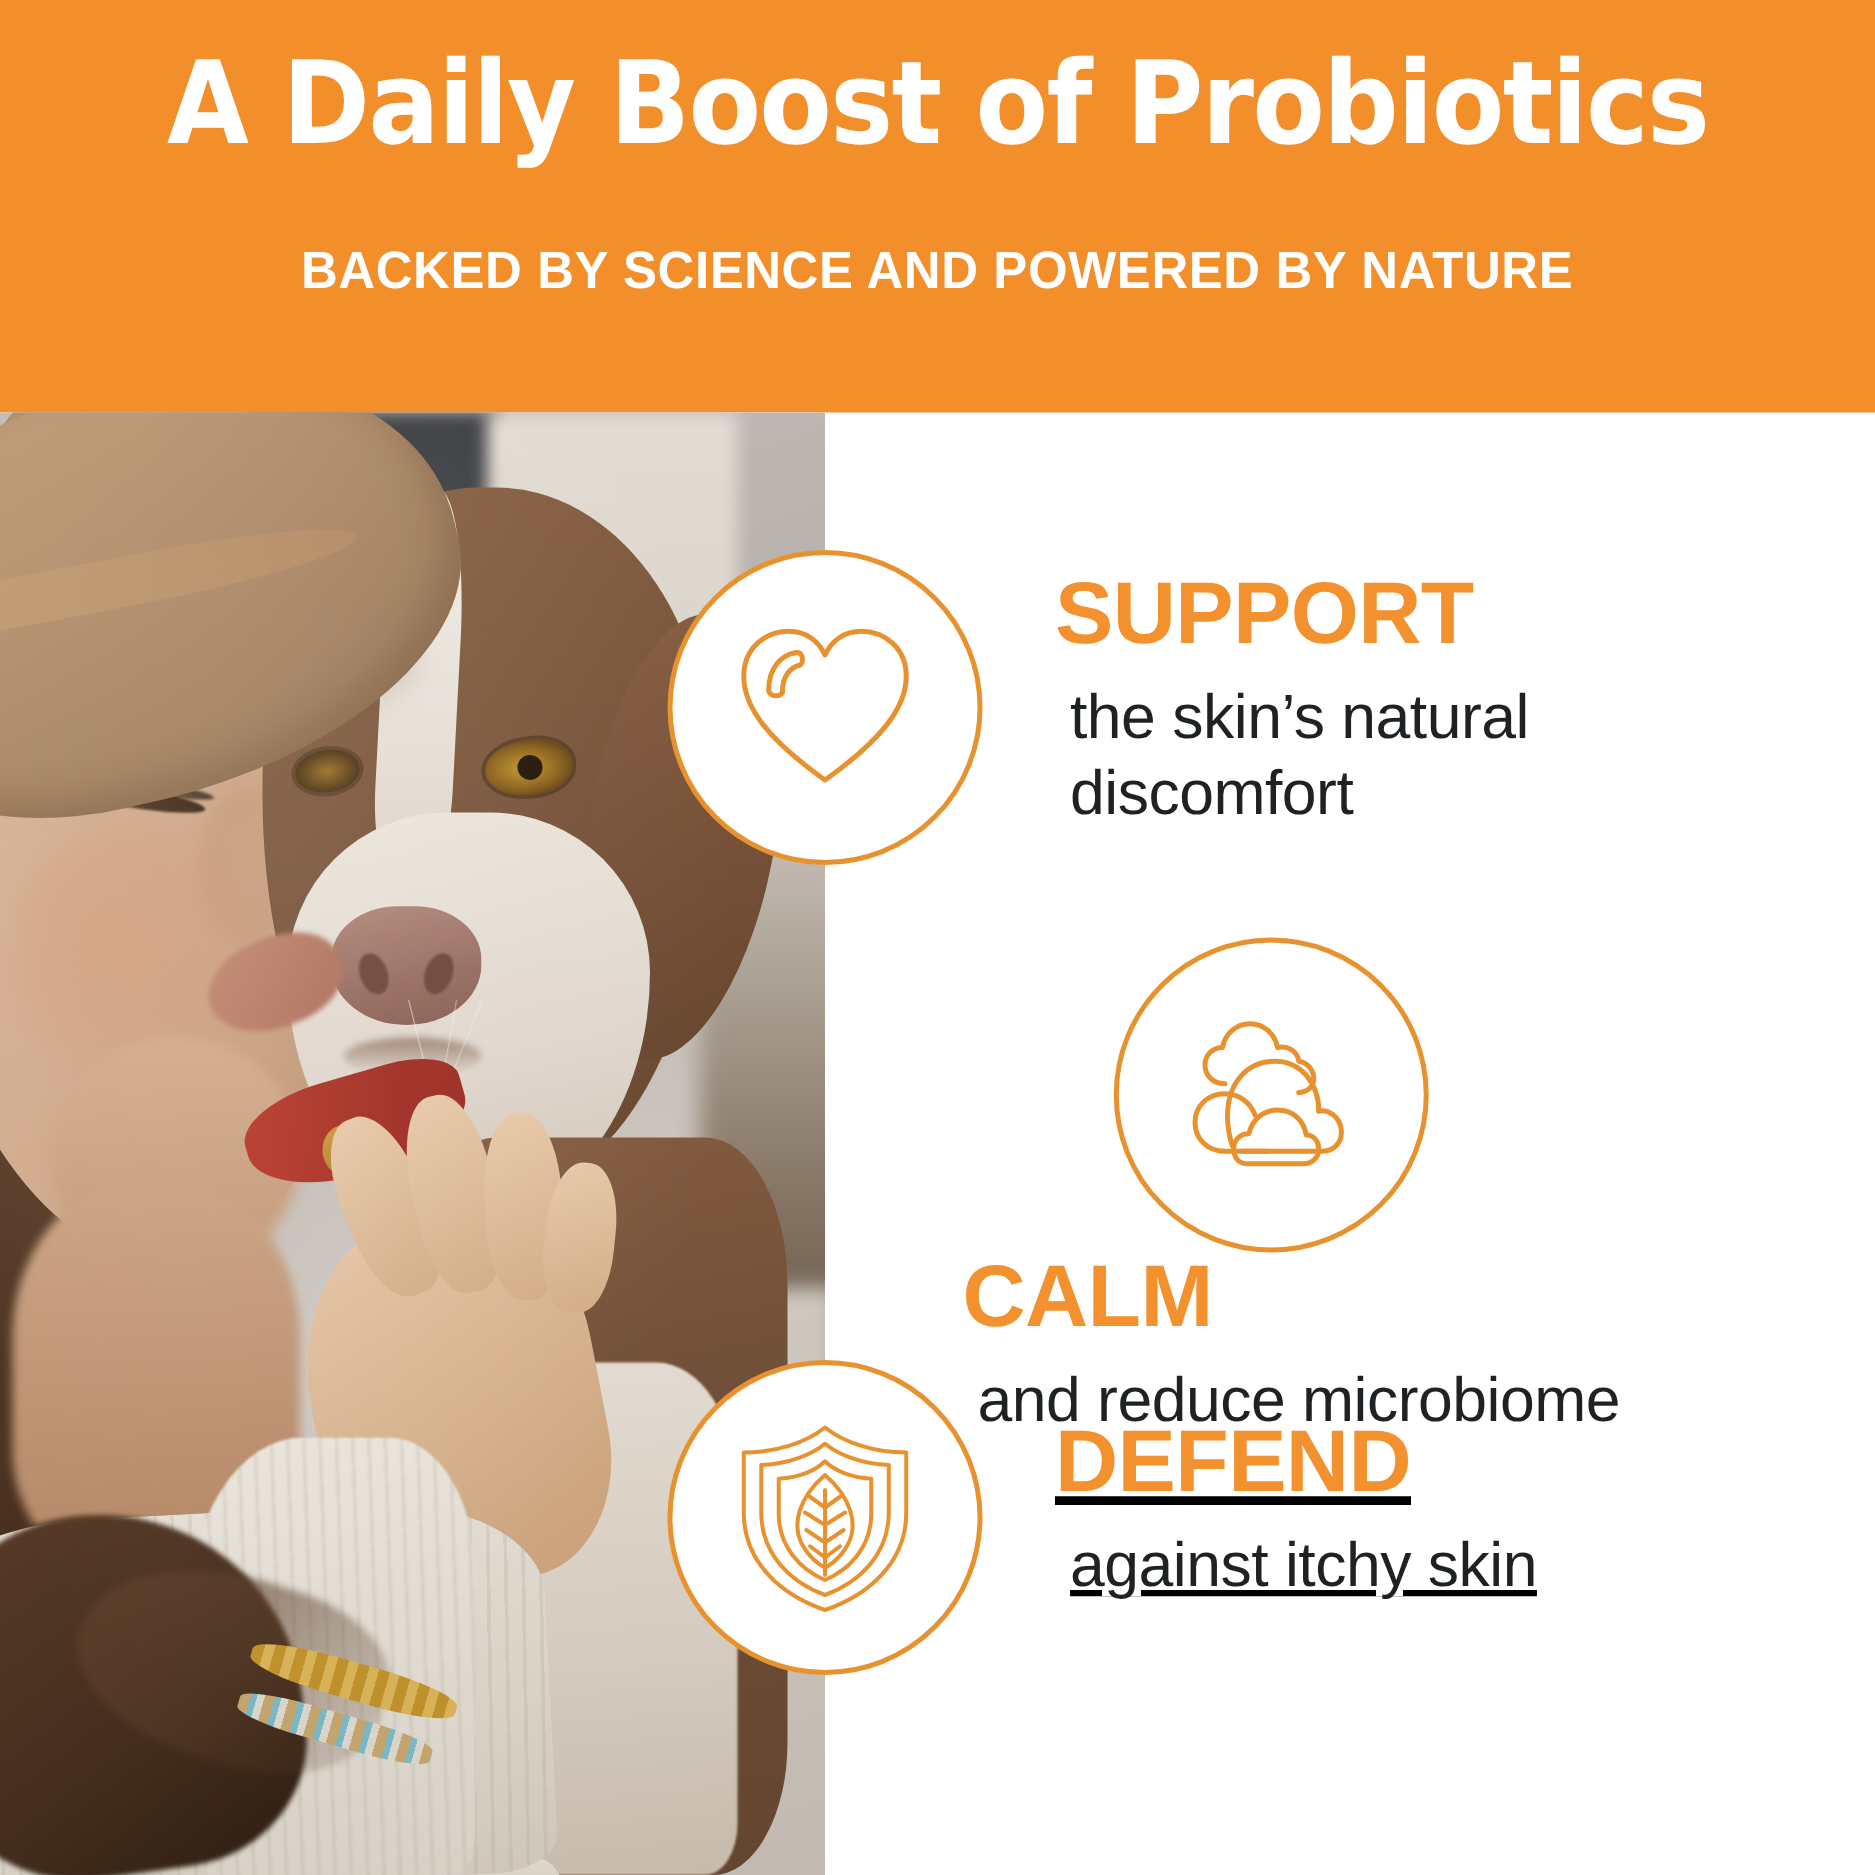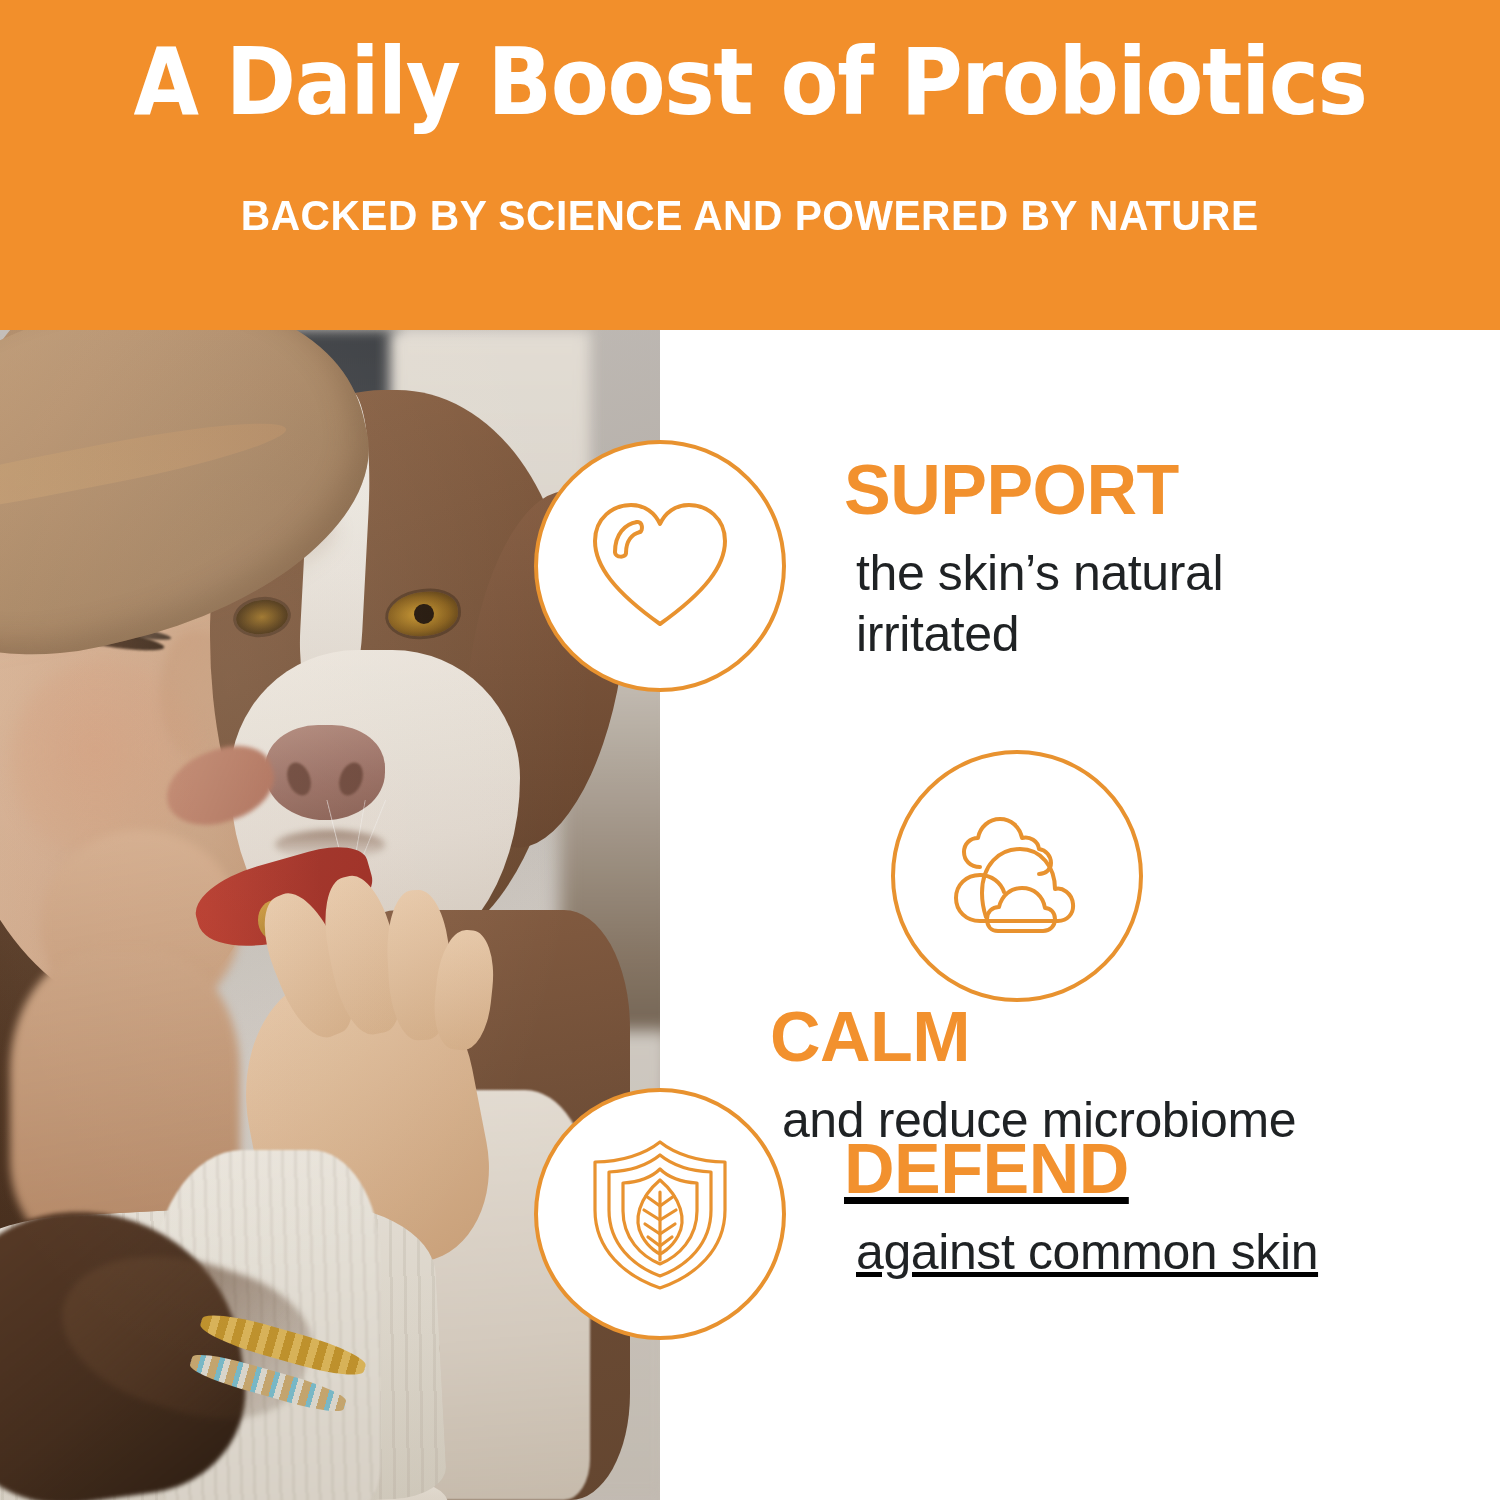--- a/index.html
+++ b/index.html
@@ -539,21 +539,21 @@
             <path d="M41 57 C 41 45, 47 38, 55 36" stroke="#E8922F" stroke-width="4" fill="none" stroke-linecap="round"></path>
             <path d="M30 56 C 30 62, 41 62, 41 57" stroke="#E8922F" stroke-width="4" fill="none" stroke-linecap="round"></path>
             <path d="M52 26 C 58 25, 58 35, 55 36" stroke="#E8922F" stroke-width="4" fill="none" stroke-linecap="round"></path>
           </svg>
         </span>
       </div>
       <div class="benefit-text">
         <div class="benefit-title">SUPPORT</div>
         <div class="benefit-desc">
           <div>the skin’s natural</div>
-          <div>irritated</div>
+          <div>discomfort</div>
         </div>
       </div>
     </div>
 
     <div class="benefit b2">
       <div class="icon-circle">
         <span>
           <svg width="150" height="134" viewBox="0 0 150 134" fill="none" stroke="#E8922F" stroke-width="4" stroke-linecap="round" stroke-linejoin="round">
 
             <path d="M38 58 C 28 58, 22 51, 22 43 C 22 35, 28 29, 36 29 C 38 18, 47 10, 58 10 C 69 10, 78 18, 80 29 C 88 27, 96 32, 97 40 C 104 41, 109 47, 109 54 C 109 60, 104 65, 97 65"></path>
@@ -590,19 +590,19 @@
             <path d="M75 70 L 61 60 M75 70 L 89 60"></path>
             <path d="M75 84 L 59 74 M75 84 L 91 74"></path>
             <path d="M75 98 L 60 88 M75 98 L 90 88"></path>
             <path d="M75 110 L 63 101 M75 110 L 87 101"></path>
           </svg>
         </span>
       </div>
       <div class="benefit-text">
         <div class="benefit-title">DEFEND</div>
         <div class="benefit-desc">
-          <div>against common skin</div>
+          <div>against itchy skin</div>
         </div>
       </div>
     </div>
 
   </div>
 </div>
 
 </body></html>

